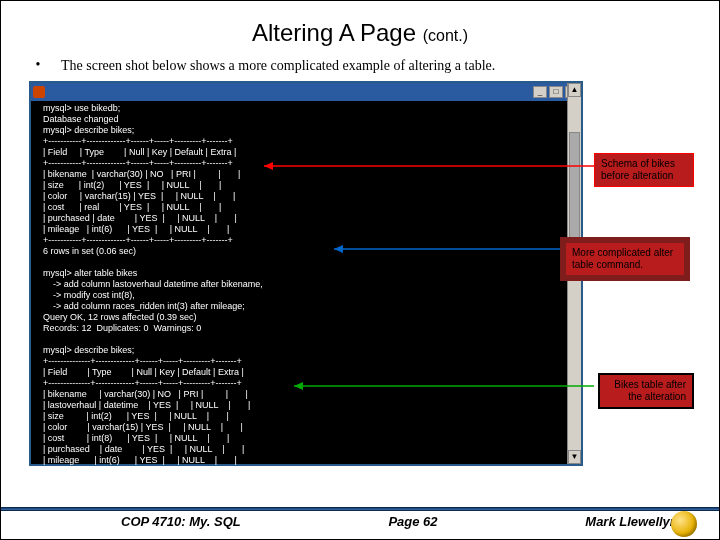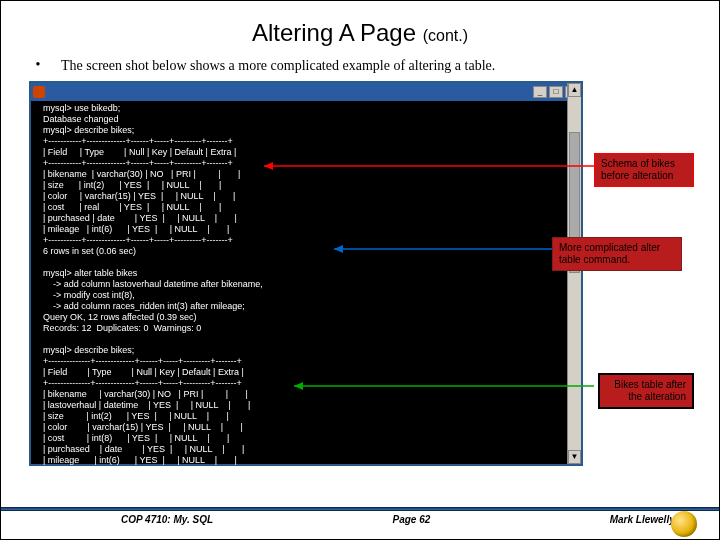--- a/index.html
+++ b/index.html
@@ -17,26 +17,26 @@
   .titlebar .ttext { color: #fff; font-size: 10px; font-weight: bold; flex: 1; margin-top: 32px; }
   .wbtns { display: flex; gap: 2px; }
   .wbtn { width: 14px; height: 12px; background: #d4d0c8; border: 1px solid #888; font-size: 8px; line-height: 10px; text-align: center; color: #000; }
   .term { font-family: Liberation Sans, sans-serif; font-size: 9px; line-height: 11px; color: #fff; padding: 2px 12px; white-space: pre; background: #000; height: calc(100% - 18px); position: relative; }
   .scrollbar { position: absolute; right: 0; top: 0; width: 14px; height: 100%; background: #d4d0c8; border-left: 1px solid #888; }
   .scrollbar .arrow { height: 14px; background: #d4d0c8; border: 1px solid #888; font-size: 8px; text-align: center; line-height: 12px; }
   .scrollbar .track { height: calc(100% - 28px); background: #d4d0c8; position: relative; }
   .scrollbar .thumb { position: absolute; left: 1px; right: 1px; top: 10%; height: 40%; background: #aaa; border: 1px solid #888; }
   .callout { position: absolute; background: #b91c1c; padding: 4px 6px; font-size: 10px; font-family: Arial,sans-serif; line-height: 1.2; }
   .co1 { border: 1px solid #f00; right: 0; top: 72px; width: 100px; }
-  .co2 { border: 1px solid #7f1d1d; right: 12px; top: 156px; width: 130px; }
+  .co2 { border: 6px solid #7f1d1d; right: 4px; top: 156px; width: 130px; }
   .co3 { border: 2px solid #000000; right: 0; top: 292px; width: 96px; text-align: right; }
   svg.arrow-svg { position: absolute; pointer-events: none; }
   .footer { position: absolute; left: 0; right: 0; bottom: 0; height: 32px; }
   .hr-band { height: 4px; background: linear-gradient(#1b3e6b,#3a6aa8); border-top: 1px solid #0a2a50; border-bottom: 1px solid #0a2a50; }
-  .foot-row { display: flex; align-items: center; justify-content: space-between; padding: 3px 28px 0 120px; font-size: 10px; font-style: italic; font-weight: bold; font-family: Arial,sans-serif; }
+  .foot-row { display: flex; align-items: center; justify-content: space-between; padding: 3px 28px 0 120px; font-size: 13px; font-style: italic; font-weight: bold; font-family: Arial,sans-serif; }
   .logo { position: absolute; right: 22px; bottom: 2px; width: 26px; height: 26px; border-radius: 50%; background: radial-gradient(circle at 35% 35%, #ffe28a, #e6b000 60%, #b88700); box-shadow: inset -2px -2px 3px rgba(0,0,0,.25); }
 </style>
 </head>
 <body>
 
 <div class="slide">
 
   <h1 class="title">
     <span>Altering A Page </span><span class="cont">(cont.)</span>
   </h1>

